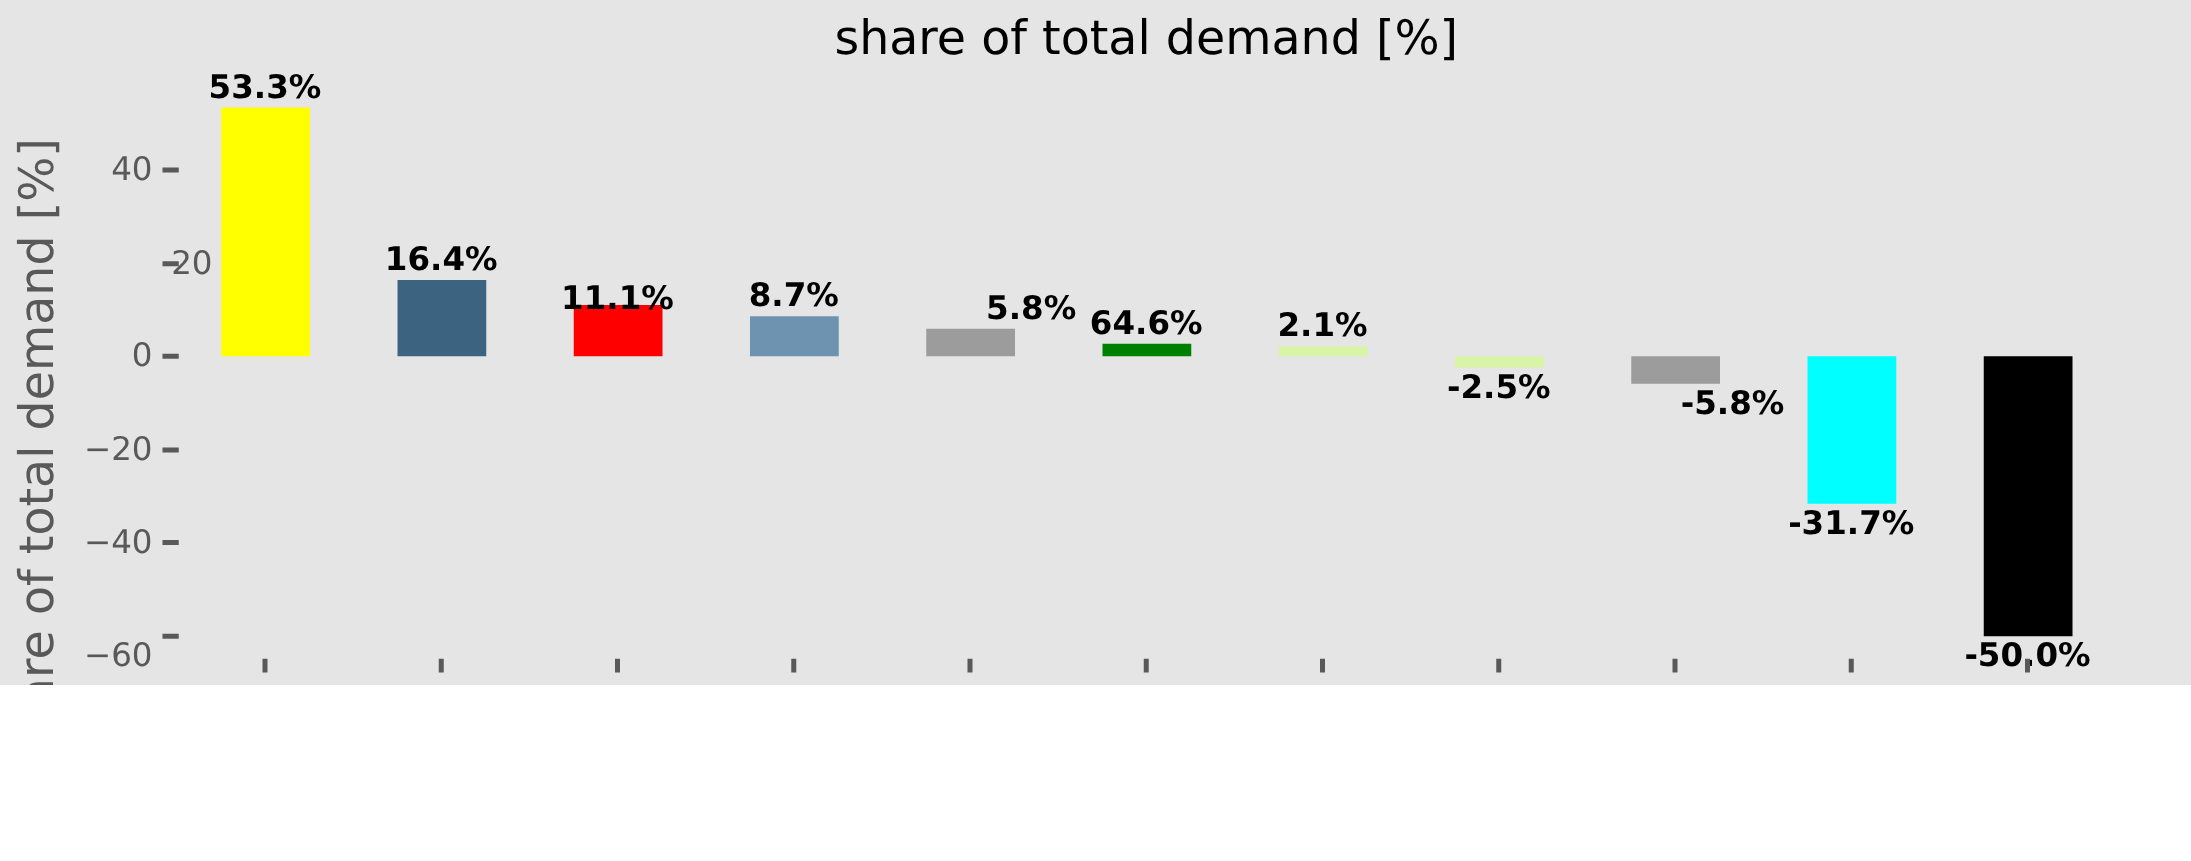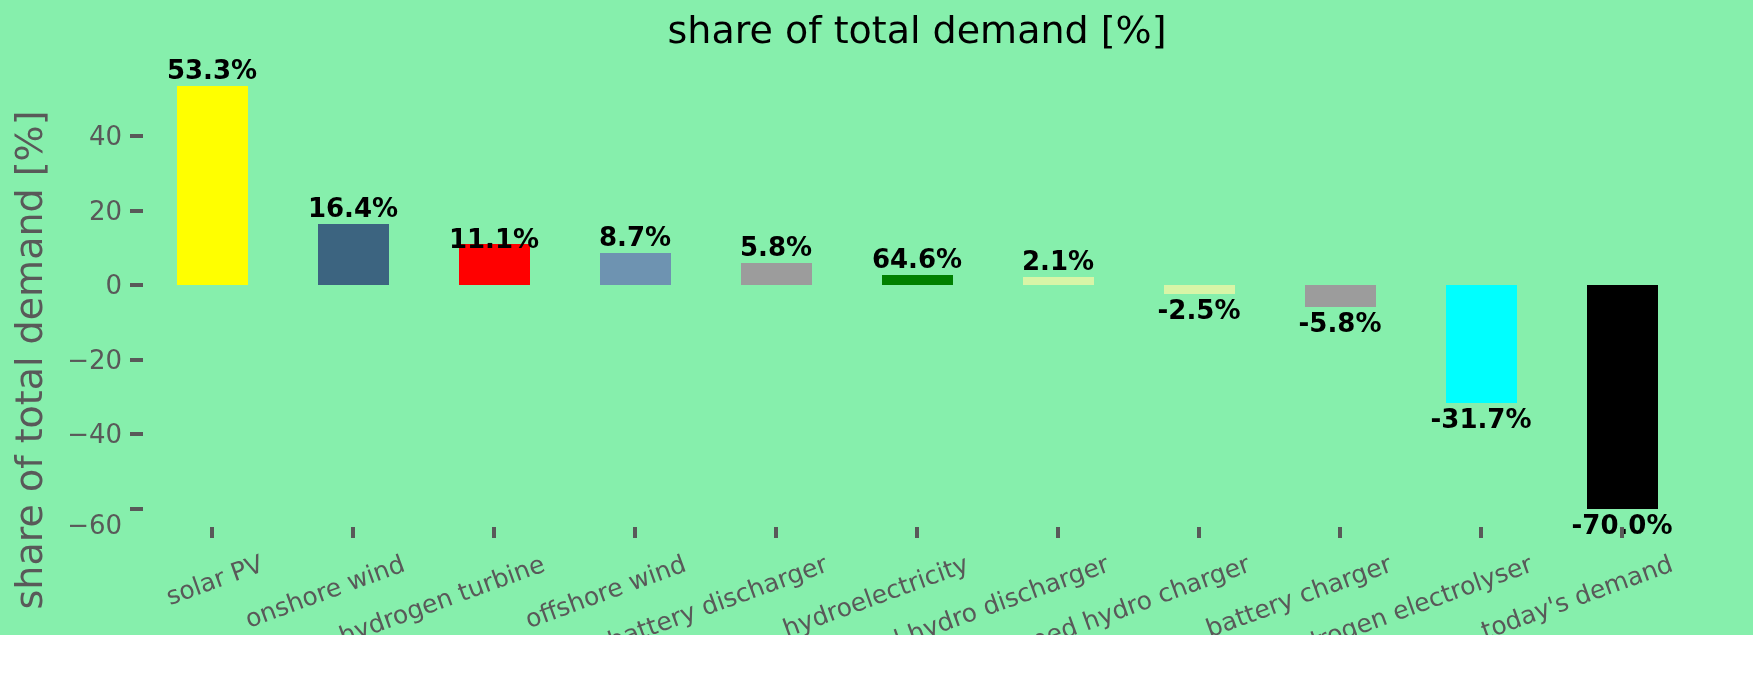--- a/index.html
+++ b/index.html
@@ -4,22 +4,22 @@
 <style>
   html, body {
     margin: 0;
     padding: 0;
     background: #ffffff;
     font-family: "DejaVu Sans", "Liberation Sans", sans-serif;
   }
   .stage {
     position: relative;
     width: 1753px;
-    height: 635px;
-    background: #86efac;
+    height: 548px;
+    background: #e5e5e5;
     overflow: hidden;
   }
   .chart-title {
     position: absolute;
     left: 517px;
     top: 8px;
     width: 800px;
     text-align: center;
     font-size: 38px;
     color: #000000;
@@ -88,21 +88,21 @@
 </style>
 </head>
 <body>
 
 <div class="stage">
   <div class="chart-title">share of total demand [%]</div>
   <div class="y-axis-label">share of total demand [%]</div>
   <div id="plot">
       <div class="y-tick-label" style="top: 121px;">40</div>
       <div class="y-tick-mark" style="top: 134px;"></div>
-      <div class="y-tick-label" style="top: 195.5px;">20</div>
+      <div class="y-tick-label" style="top: 195.5px; margin-left: 48px;">20</div>
       <div class="y-tick-mark" style="top: 208.5px;"></div>
       <div class="y-tick-label" style="top: 270px;">0</div>
       <div class="y-tick-mark" style="top: 283px;"></div>
       <div class="y-tick-label" style="top: 344.5px;">−20</div>
       <div class="y-tick-mark" style="top: 357.5px;"></div>
       <div class="y-tick-label" style="top: 419px;">−40</div>
       <div class="y-tick-mark" style="top: 432px;"></div>
       <div class="y-tick-label" style="top: 493.5px; margin-top: 16px;">−60</div>
       <div class="y-tick-mark" style="top: 506.5px;"></div>
       <div class="bar" style="left: 176.5px; top: 86.4575px; height: 198.542px; background: rgb(255, 255, 0);"></div>
@@ -115,41 +115,41 @@
       <div class="x-tick-label" style="right: 1355px;">onshore wind</div>
       <div class="bar" style="left: 458.5px; top: 243.653px; height: 41.3475px; background: rgb(255, 0, 0);"></div>
       <div class="value-label" style="left: 409px; top: 212.653px; margin-top: 11px;">11.1%</div>
       <div class="x-tick-mark" style="left: 492px;"></div>
       <div class="x-tick-label" style="right: 1214px;">hydrogen turbine</div>
       <div class="bar" style="left: 599.5px; top: 252.593px; height: 32.4075px; background: rgb(110, 147, 177);"></div>
       <div class="value-label" style="left: 550px; top: 221.593px;">8.7%</div>
       <div class="x-tick-mark" style="left: 633px;"></div>
       <div class="x-tick-label" style="right: 1073px;">offshore wind</div>
       <div class="bar" style="left: 740.5px; top: 263.395px; height: 21.605px; background: rgb(156, 156, 156);"></div>
-      <div class="value-label" style="left: 691px; top: 232.395px;">5.8%</div>
+      <div class="value-label" style="left: 691px; top: 232.395px; text-align: right;">5.8%</div>
       <div class="x-tick-mark" style="left: 774px;"></div>
       <div class="x-tick-label" style="right: 932px;">battery discharger</div>
       <div class="bar" style="left: 881.5px; top: 275.315px; height: 9.685px; background: rgb(0, 128, 0);"></div>
       <div class="value-label" style="left: 832px; top: 244.315px;">64.6%</div>
       <div class="x-tick-mark" style="left: 915px;"></div>
       <div class="x-tick-label" style="right: 791px;">hydroelectricity</div>
       <div class="bar" style="left: 1022.5px; top: 277.178px; height: 7.8225px; background: rgb(216, 245, 167);"></div>
       <div class="value-label" style="left: 973px; top: 246.178px;">2.1%</div>
       <div class="x-tick-mark" style="left: 1056px;"></div>
       <div class="x-tick-label" style="right: 650px;">pumped hydro discharger</div>
       <div class="bar" style="left: 1163.5px; top: 285px; height: 9.3125px; background: rgb(216, 245, 167);"></div>
       <div class="value-label" style="left: 1114px; top: 295.312px;">-2.5%</div>
       <div class="x-tick-mark" style="left: 1197px;"></div>
       <div class="x-tick-label" style="right: 509px;">pumped hydro charger</div>
       <div class="bar" style="left: 1304.5px; top: 285px; height: 21.605px; background: rgb(156, 156, 156);"></div>
-      <div class="value-label" style="left: 1255px; top: 307.605px;">-5.8%</div>
+      <div class="value-label" style="left: 1301px; top: 307.605px;">-5.8%</div>
       <div class="x-tick-mark" style="left: 1338px;"></div>
       <div class="x-tick-label" style="right: 368px;">battery charger</div>
       <div class="bar" style="left: 1445.5px; top: 285px; height: 118.082px; background: rgb(0, 255, 255);"></div>
       <div class="value-label" style="left: 1396px; top: 404.082px;">-31.7%</div>
       <div class="x-tick-mark" style="left: 1479px;"></div>
       <div class="x-tick-label" style="right: 227px;">hydrogen electrolyser</div>
       <div class="bar" style="left: 1586.5px; top: 285px; height: 223.5px; background: rgb(0, 0, 0);"></div>
-      <div class="value-label" style="left: 1537px; top: 509.5px;">-70.0%</div>
+      <div class="value-label" style="left: 1537px; top: 509.5px;">-50.0%</div>
       <div class="x-tick-mark" style="left: 1620px;"></div>
       <div class="x-tick-label" style="right: 86px;">today's demand</div>
     </div>
 </div>
 
 </body></html>

